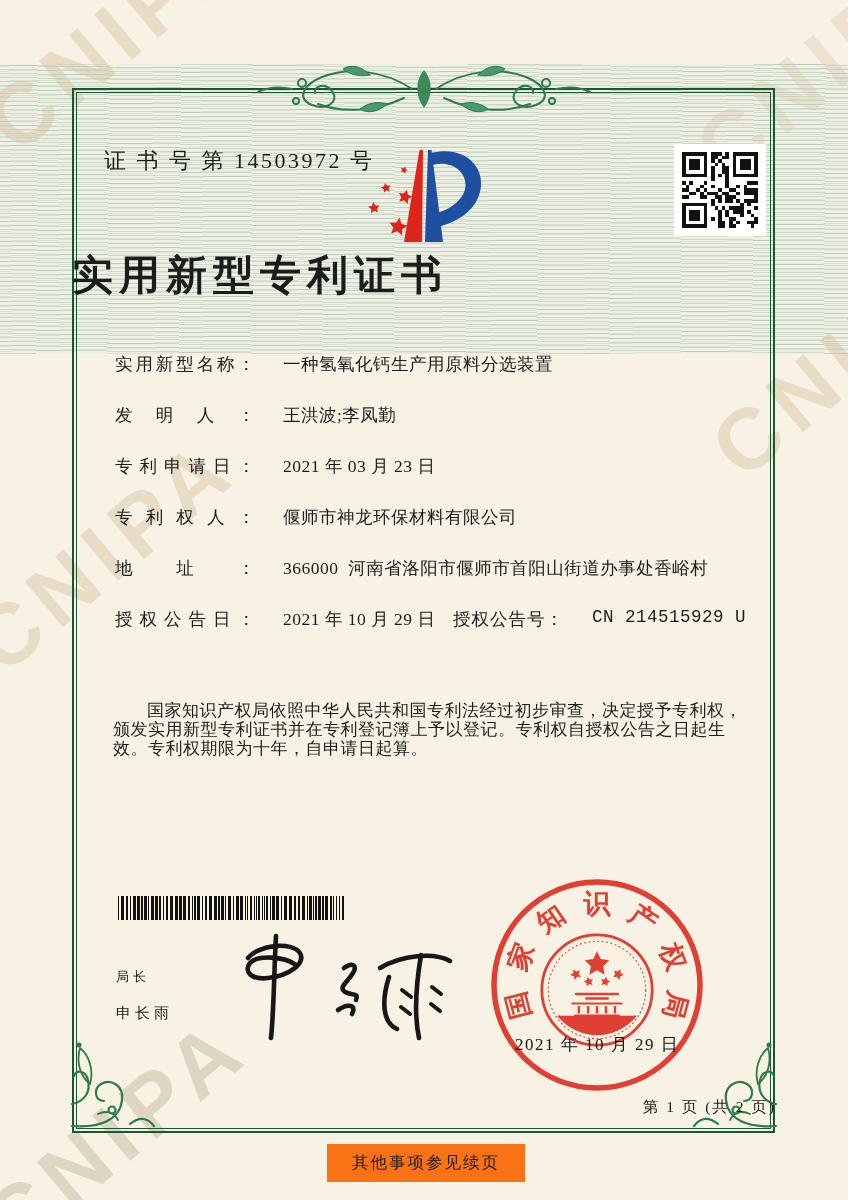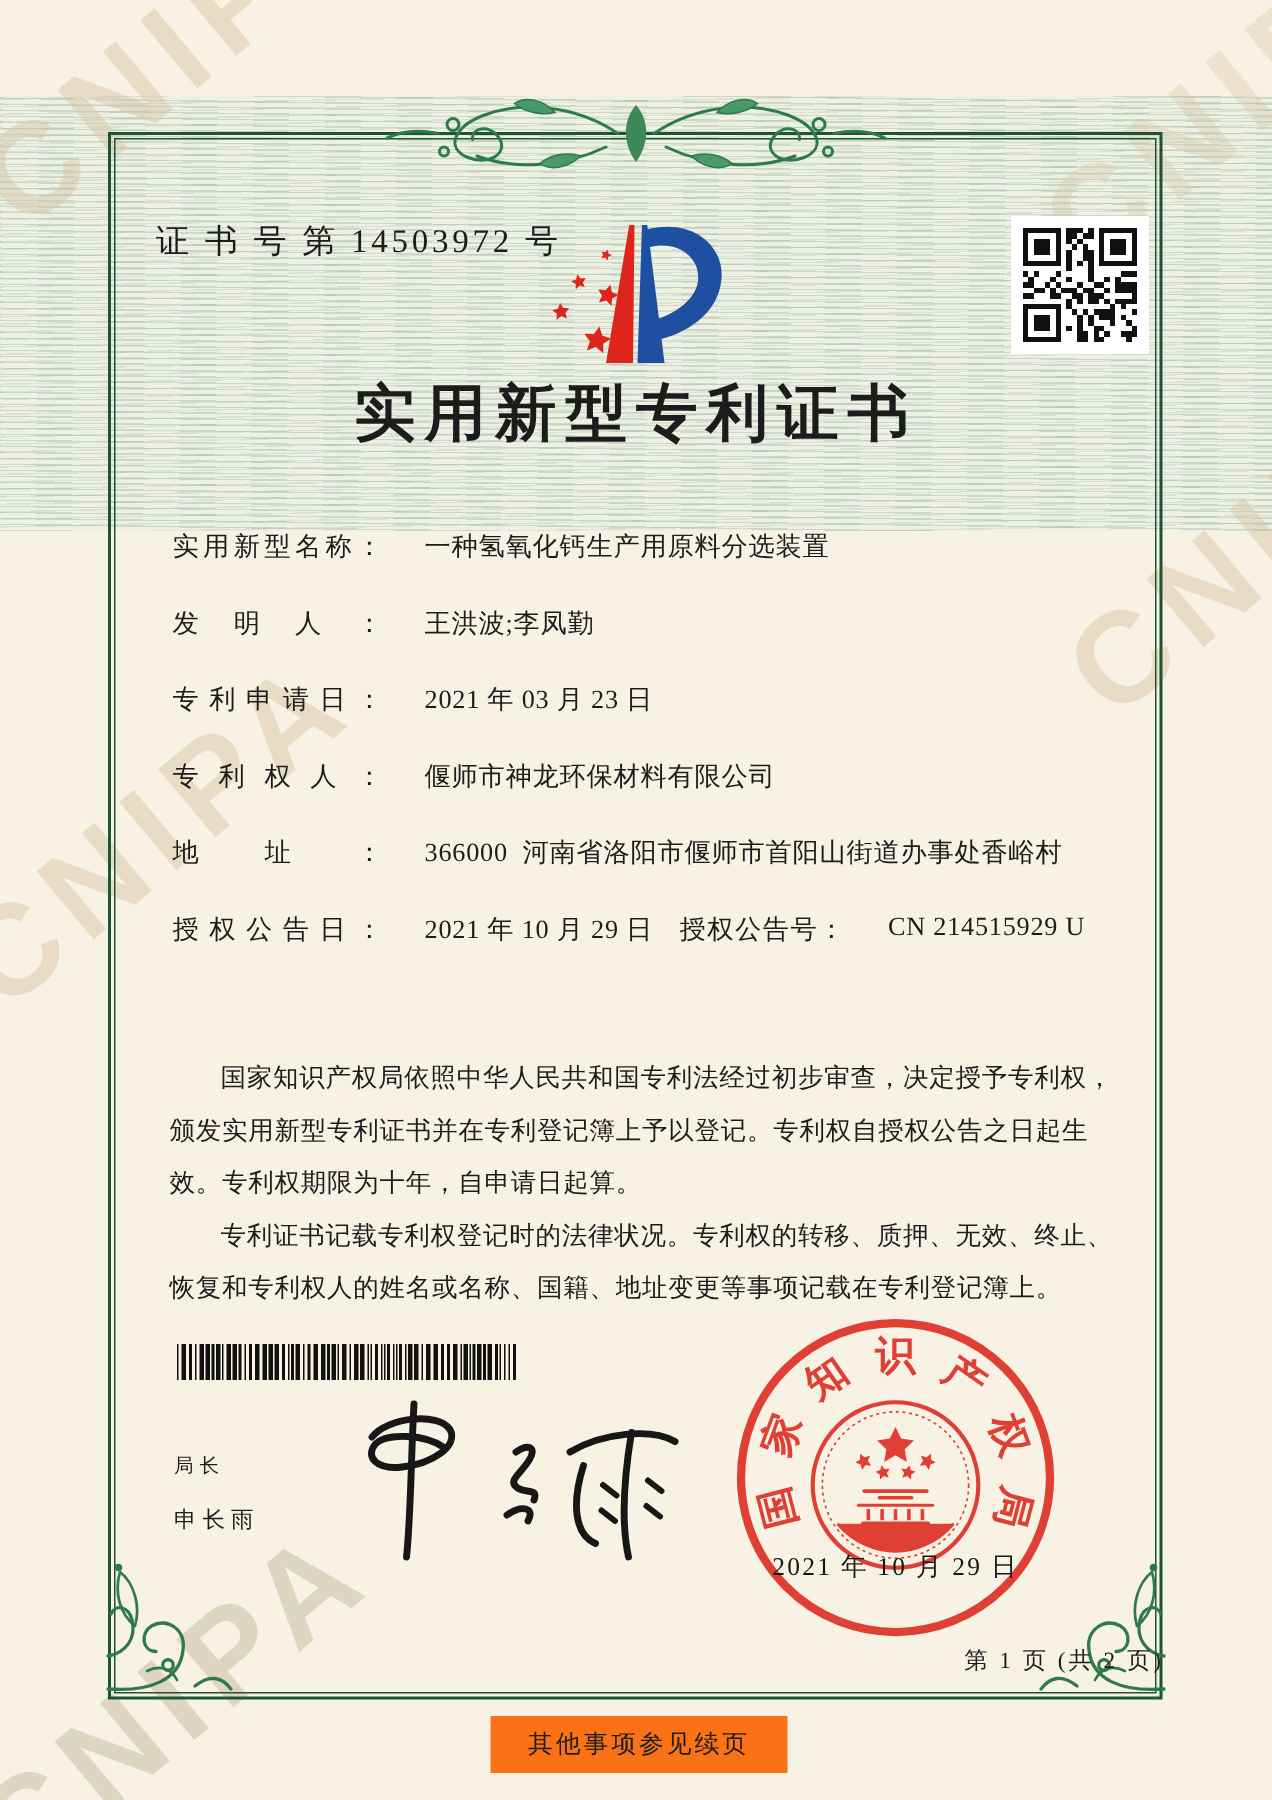--- a/index.html
+++ b/index.html
@@ -36,35 +36,35 @@
   .frame-inner{position:absolute;inset:2px;border:1px solid #1b5533;}
   .orn{position:absolute;z-index:3;}
   
   .cert-no{position:absolute;left:104px;top:146px;font-size:22px;letter-spacing:2.5px;z-index:4;}
   .logo{position:absolute;left:342px;top:140px;z-index:4;}
   .qr{
     position:absolute;left:674px;top:144px;width:92px;height:92px;background:#ffffff;
     display:flex;align-items:center;justify-content:center;z-index:4;
   }
   .title{
-    position:absolute;left:72px;top:248px;width:704px;text-align:center;
+    position:absolute;left:72px;top:248px;width:704px;text-align:left;
     font-size:41px;font-weight:bold;letter-spacing:6px;z-index:4;
   }
   
   .fields{position:absolute;left:115px;top:352px;width:645px;font-size:17.5px;z-index:4;}
   .field-row{height:51px;position:relative;}
   .flabel{
     display:inline-block;width:140px;vertical-align:top;
     text-align:justify;text-align-last:justify;-moz-text-align-last:justify;
   }
   .fvalue{margin-left:28px;white-space:pre-wrap;letter-spacing:0.5px;}
-  .pair2{position:absolute;left:338px;top:0;}
+  .pair2{position:absolute;left:338px;top:0;font-family:Liberation Mono, monospace;}
   .pair2 .flabel{width:auto;text-align-last:auto;letter-spacing:1px;}
   
-  .paragraphs{position:absolute;left:113px;top:701px;width:642px;font-size:17px;line-height:35px;z-index:4;}
+  .paragraphs{position:absolute;left:113px;top:701px;width:642px;font-size:17px;line-height:19px;z-index:4;}
   .paragraphs p{margin:0;text-indent:2em;letter-spacing:0.5px;}
   
   .barcode{position:absolute;left:118px;top:896px;z-index:4;}
   .sig-role{position:absolute;left:116px;top:968px;font-size:13px;letter-spacing:4px;z-index:4;}
   .sig-name{position:absolute;left:116px;top:1004px;font-size:15px;letter-spacing:4px;z-index:4;}
   .signature{position:absolute;left:224px;top:930px;z-index:4;}
   .seal{position:absolute;left:484px;top:872px;width:226px;height:226px;z-index:4;opacity:0.95;}
   .seal-date{
     position:absolute;left:484px;top:1033px;width:226px;text-align:center;
     font-size:17px;letter-spacing:1.5px;color:#161616;z-index:5;
@@ -402,21 +402,20 @@
     <div class="field-row">
       <span class="flabel">授权公告日：</span><span class="fvalue">2021 年 10 月 29 日</span>
       <span class="pair2">
         <span class="flabel">授权公告号：</span><span class="fvalue">CN 214515929 U</span>
       </span>
     </div>
   </div>
 
   <div class="paragraphs">
     <p>国家知识产权局依照中华人民共和国专利法经过初步审查，决定授予专利权，颁发实用新型专利证书并在专利登记簿上予以登记。专利权自授权公告之日起生效。专利权期限为十年，自申请日起算。</p>
-    <p>专利证书记载专利权登记时的法律状况。专利权的转移、质押、无效、终止、恢复和专利权人的姓名或名称、国籍、地址变更等事项记载在专利登记簿上。</p>
   </div>
 
   <svg class="barcode" id="barcode-svg" width="228" height="24">
       <rect x="0" y="0" width="1" height="24" fill="#111"></rect>
       <rect x="3" y="0" width="3" height="24" fill="#111"></rect>
       <rect x="8" y="0" width="2" height="24" fill="#111"></rect>
       <rect x="12" y="0" width="1" height="24" fill="#111"></rect>
       <rect x="15" y="0" width="3" height="24" fill="#111"></rect>
       <rect x="19" y="0" width="3" height="24" fill="#111"></rect>
       <rect x="23" y="0" width="2" height="24" fill="#111"></rect>

